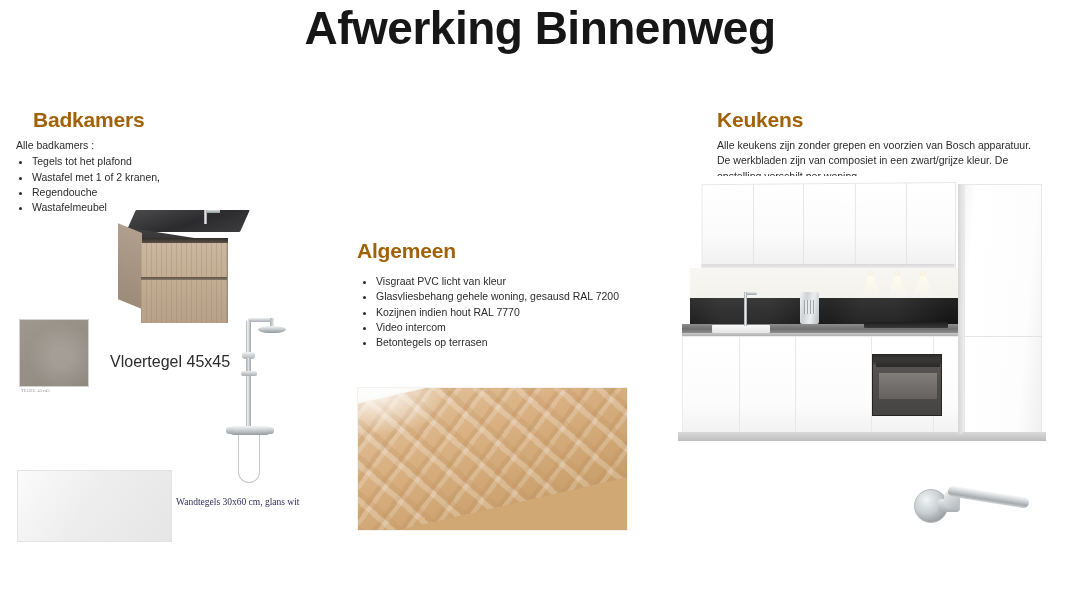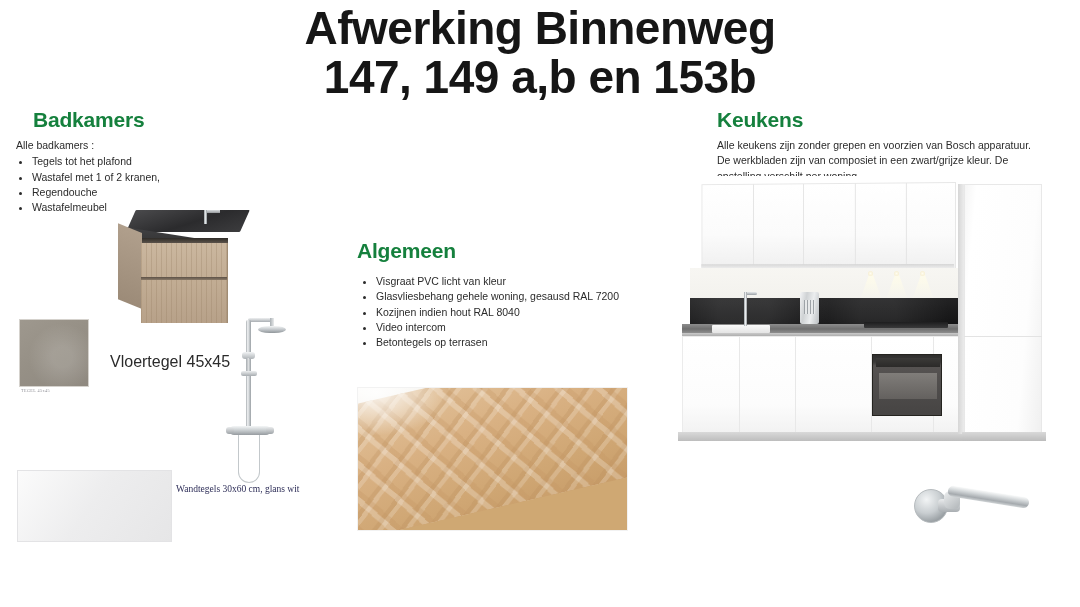--- a/index.html
+++ b/index.html
@@ -17,21 +17,21 @@
   .title-block {
     position:absolute; left:0; top:4px; width:1080px; text-align:center;
     font-weight:bold; letter-spacing:-0.5px; color:#161616;
     line-height:1.06;
   }
   .title-line1 { font-size:46px; }
   .title-line2 { font-size:46px; }
 
   
   .sec-head {
-    position:absolute; font-size:21px; font-weight:bold; color:#15803d;
+    position:absolute; font-size:21px; font-weight:bold; color:#a16207;
     letter-spacing:-0.2px;
   }
   .body-text {
     position:absolute; font-size:10.5px; line-height:1.46; color:#2b2b2b;
   }
   .body-text ul { margin:0; padding-left:16px; list-style:disc; }
   .body-text li { margin:0; padding:0; }
   .body-text .intro { margin:0 0 1px 0; }
 
   
@@ -155,21 +155,21 @@
     border-radius:0 0 11px 11px;
   }
 
   
   #walltile {
     position:absolute; left:17px; top:470px; width:155px; height:72px;
     background:linear-gradient(125deg,#fbfbfb 0%,#ededee 48%,#e6e6e7 100%);
     border:1px solid #e3e3e5;
   }
   #walltile-label {
-    position:absolute; left:176px; top:484px; font-size:9.5px; color:#2e2e58;
+    position:absolute; left:176px; top:497px; font-size:9.5px; color:#2e2e58;
     font-family:"Liberation Serif", serif;
   }
 
   
   #floor-photo {
     position:absolute; left:357px; top:387px; width:271px; height:144px;
     overflow:hidden; background:#cfa873; border:1px solid #f2f2f2;
   }
   #floor-photo .cabs {
     position:absolute; left:40%; top:0; width:60%; height:56%;
@@ -355,21 +355,20 @@
     background:linear-gradient(140deg,#eceeef,#b0b5b8);
   }
 </style>
 </head>
 <body>
 
 <div class="page">
 
   <div class="title-block">
     <div class="title-line1">Afwerking Binnenweg</div>
-    <div class="title-line2">147, 149 a,b en 153b</div>
   </div>
 
   <div class="sec-head" id="badkamers-head">Badkamers</div>
   <div class="body-text" id="badkamers-text">
     <div class="intro">Alle badkamers :</div>
     <ul>
       <li>Tegels tot het plafond</li>
       <li>Wastafel met 1 of 2 kranen,</li>
       <li>Regendouche</li>
       <li>Wastafelmeubel</li>
@@ -405,21 +404,21 @@
   </div>
 
   <div id="walltile"></div>
   <div id="walltile-label">Wandtegels 30x60 cm, glans wit</div>
 
   <div class="sec-head" id="algemeen-head">Algemeen</div>
   <div class="body-text" id="algemeen-text">
     <ul>
       <li>Visgraat PVC licht van kleur</li>
       <li>Glasvliesbehang gehele woning, gesausd RAL 7200</li>
-      <li>Kozijnen indien hout RAL 8040</li>
+      <li>Kozijnen indien hout RAL 7770</li>
       <li>Video intercom</li>
       <li>Betontegels op terrasen</li>
     </ul>
   </div>
 
   <div id="floor-photo">
     <div class="cabs-far"></div>
     <div class="cabs"></div>
     <div class="handle"></div>
     <div class="seam1"></div>

